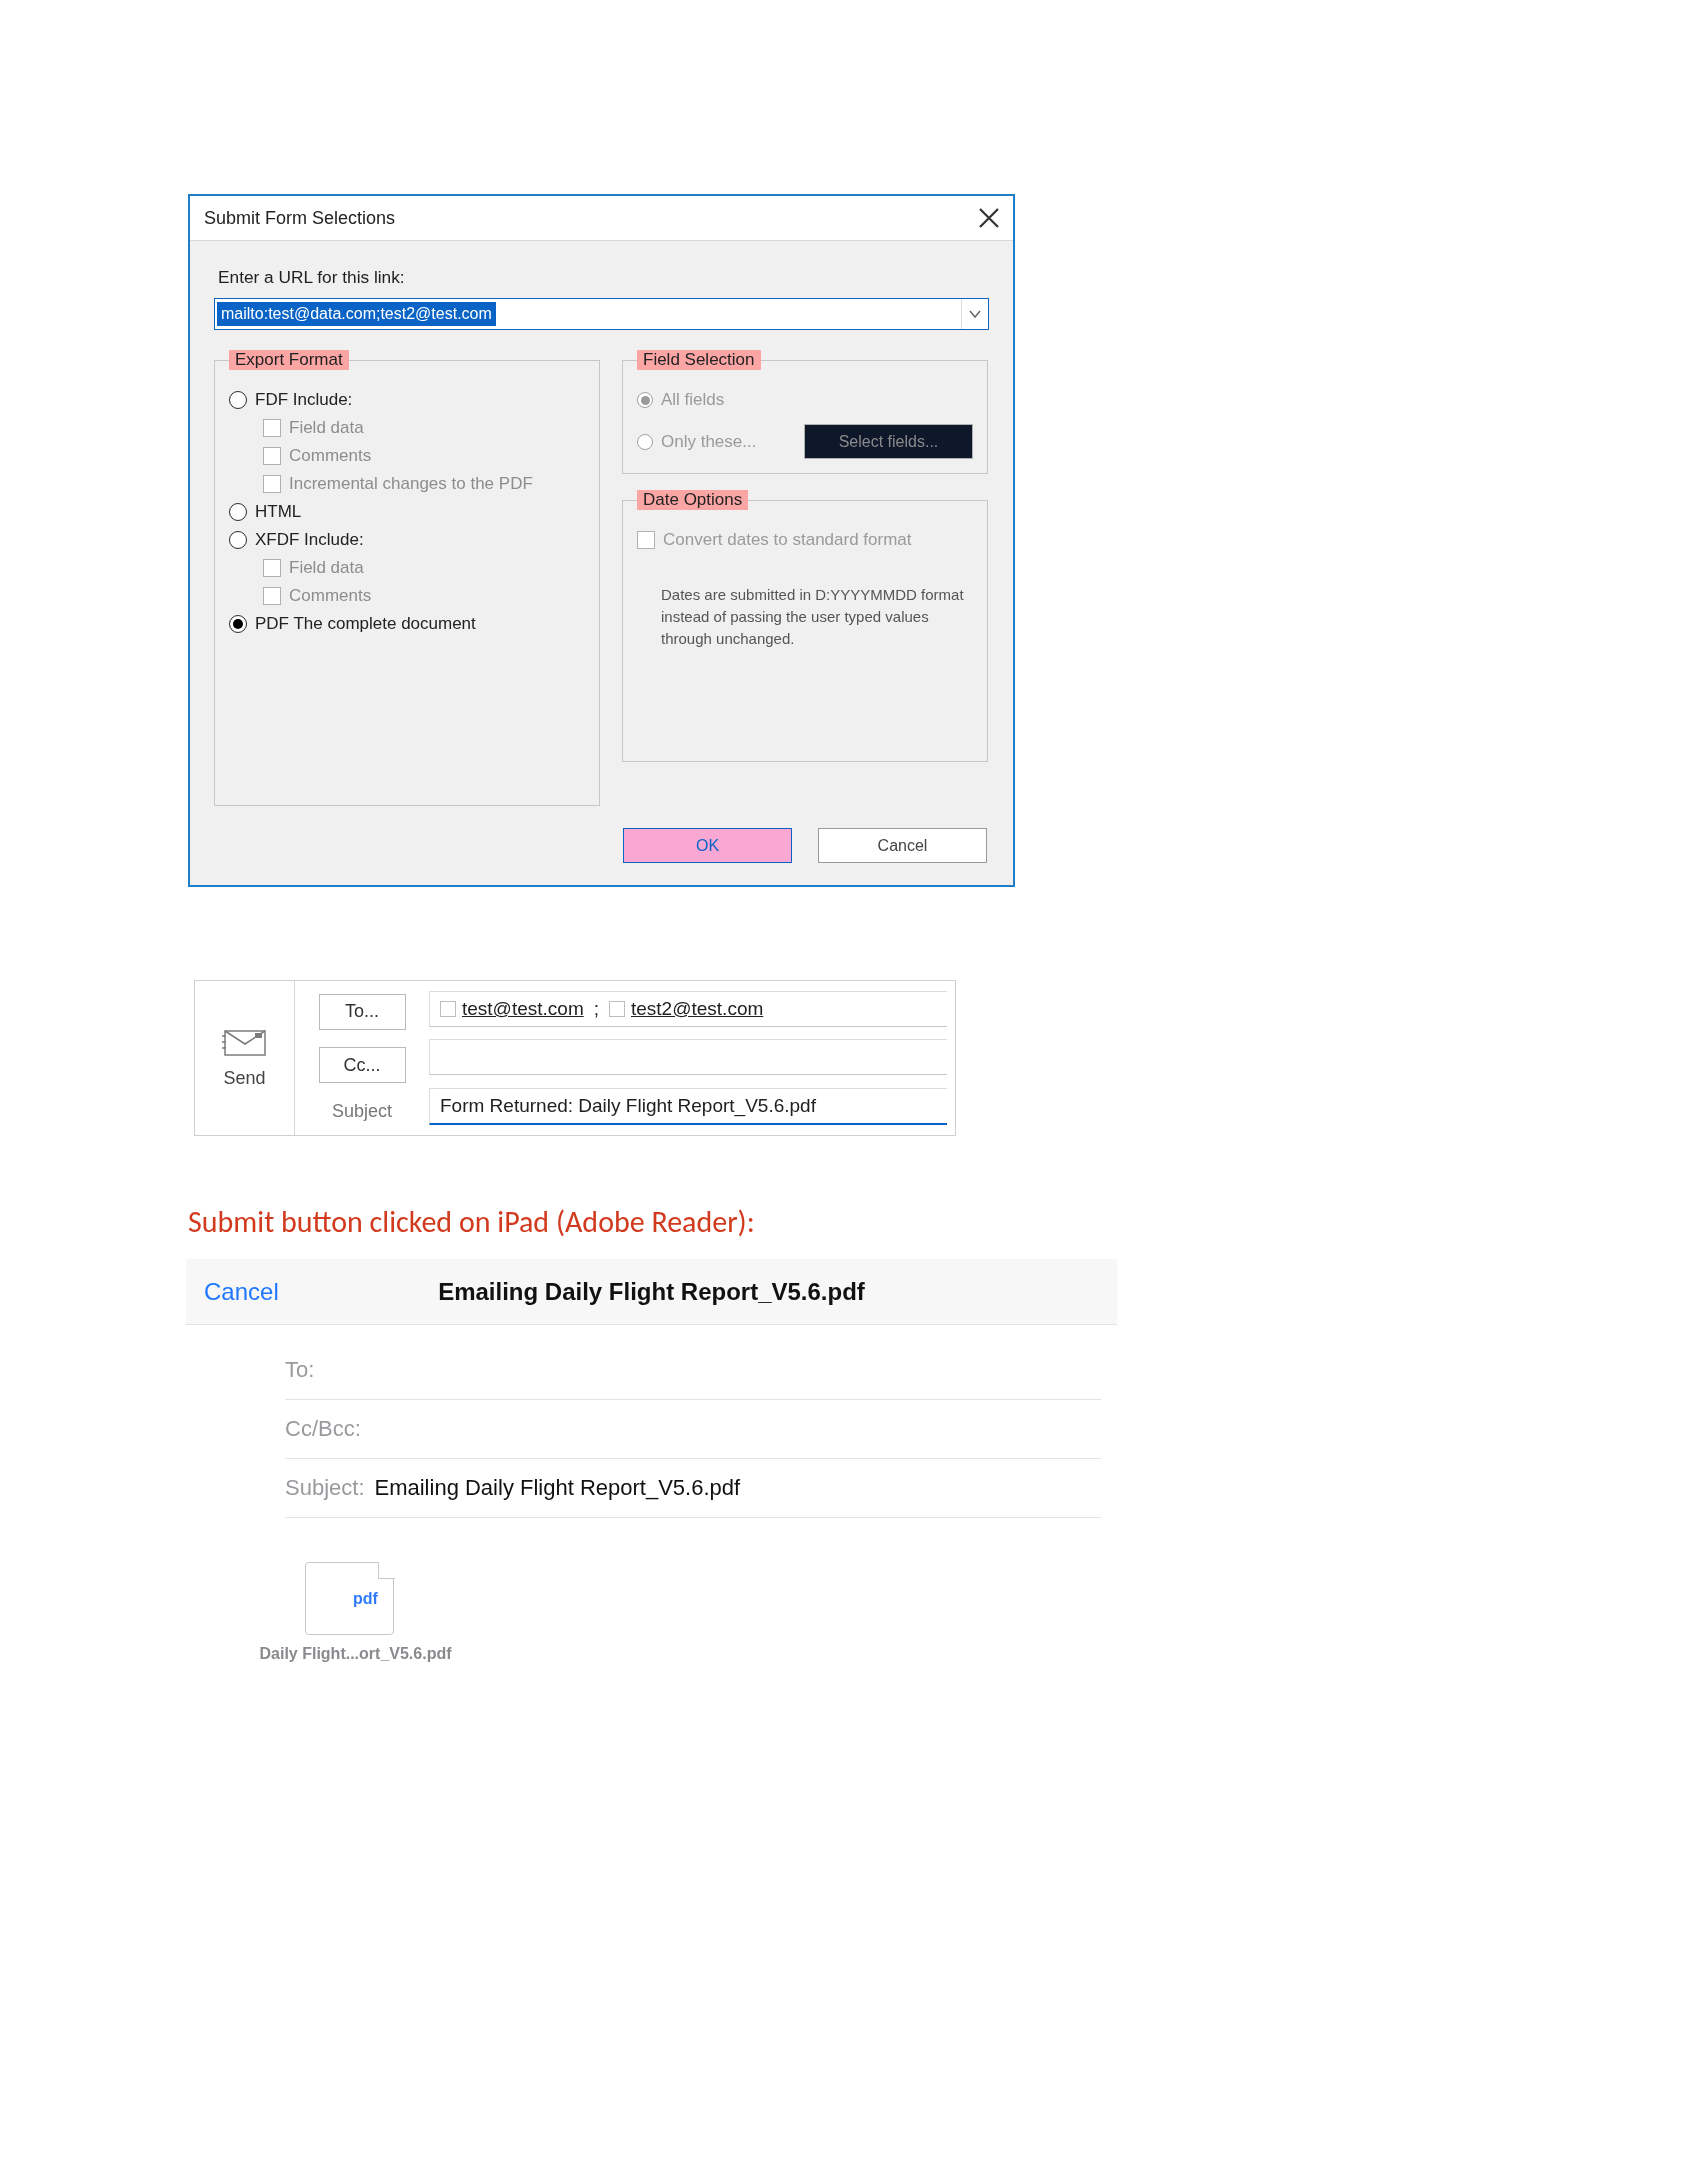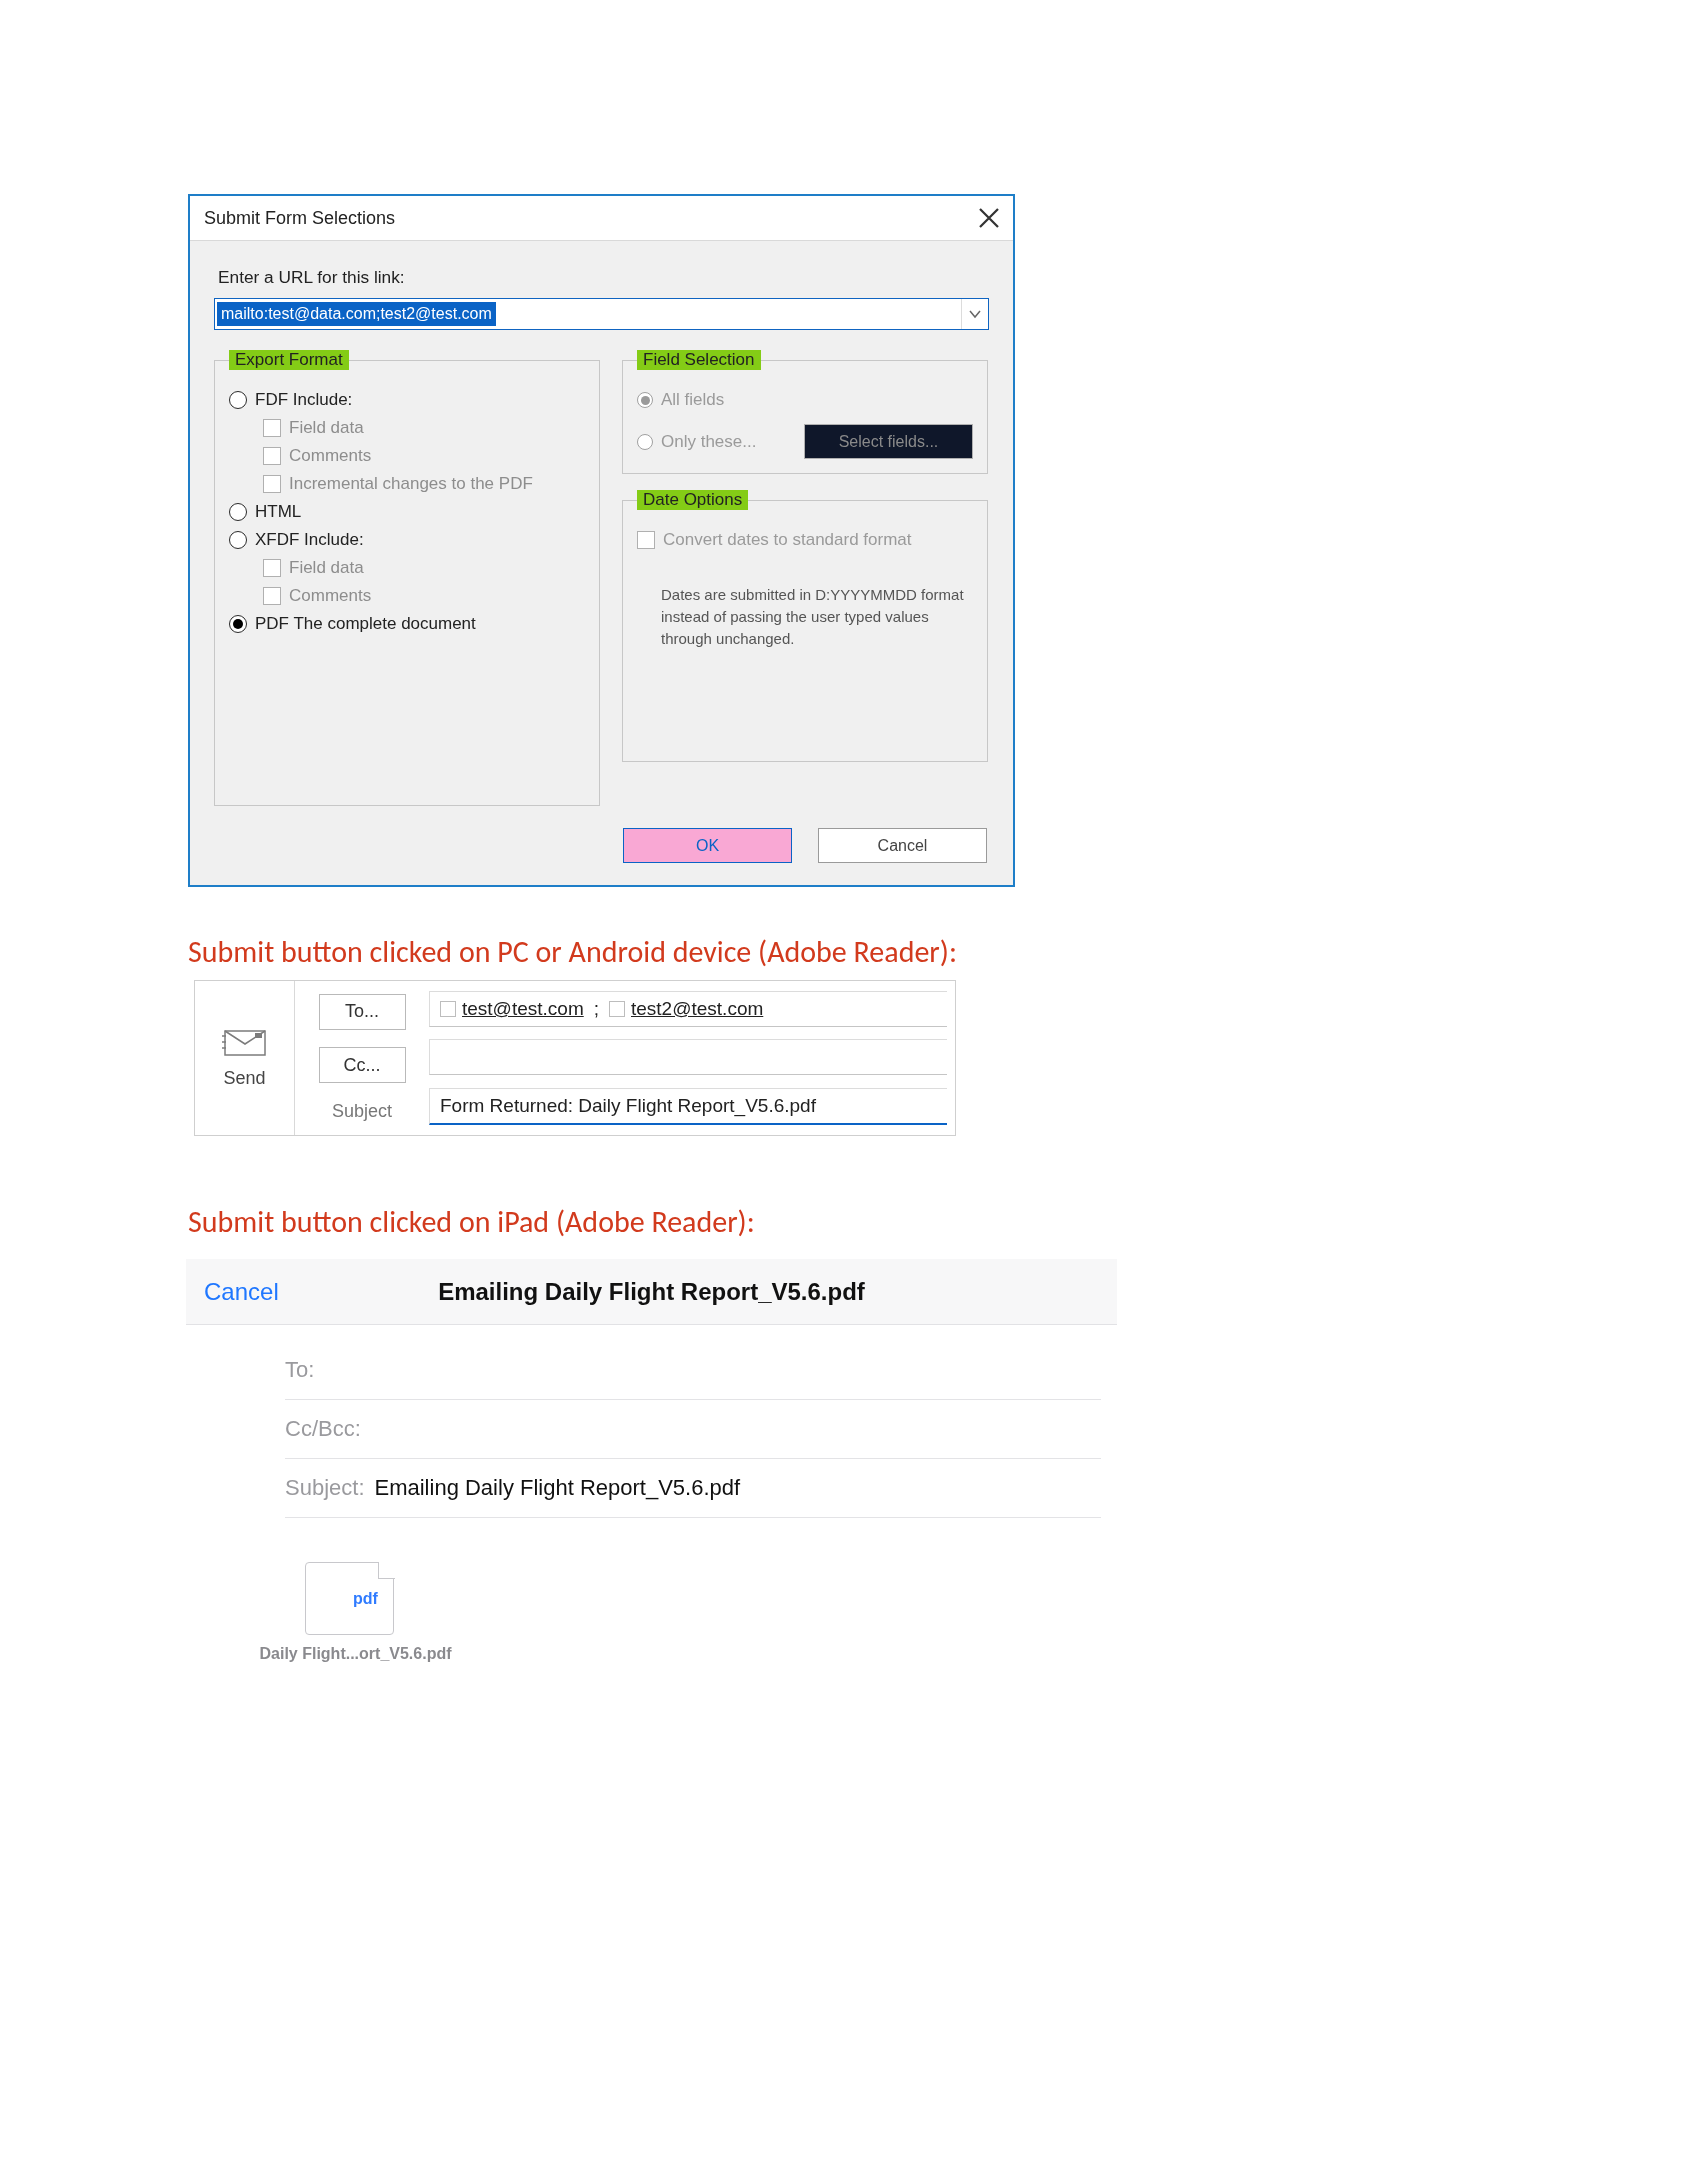--- a/index.html
+++ b/index.html
@@ -92,21 +92,21 @@
 
   fieldset.group {
     border: 1px solid #c7c7c7;
     padding: 12px 14px 14px 14px;
     margin: 0;
   }
   fieldset.group > legend {
     font-size: 17px;
     color: #222;
     padding: 0 6px;
-    background: #84cc16;
+    background: #fca5a5;
   }
 
   .opt-row {
     display: flex;
     align-items: center;
     gap: 8px;
     margin: 8px 0;
     font-size: 17px;
     color: #222;
   }
@@ -401,21 +401,20 @@
         </div>
       </div>
     </div>
 
     <div class="dlg-buttons">
       <span class="btn primary">OK</span>
       <span class="btn secondary">Cancel</span>
     </div>
   </div>
 
-  <div id="cap1" class="caption">Submit button clicked on PC or Android device (Adobe Reader):</div>
   <div id="cap2" class="caption">Submit button clicked on iPad (Adobe Reader):</div>
 
   <div class="outlook">
     <div class="sendcol">
       <svg class="env-icon" viewBox="0 0 46 30">
         <rect x="3" y="3" width="40" height="24" fill="none" stroke="#7b7b7b" stroke-width="1.5"></rect>
         <path d="M3 3 L23 16 L43 3" fill="none" stroke="#7b7b7b" stroke-width="1.5"></path>
         <rect x="33" y="5" width="7" height="5" fill="#7b7b7b"></rect>
         <line x1="-2" y1="8" x2="4" y2="8" stroke="#7b7b7b" stroke-width="1.5"></line>
         <line x1="-2" y1="14" x2="4" y2="14" stroke="#7b7b7b" stroke-width="1.5"></line>

